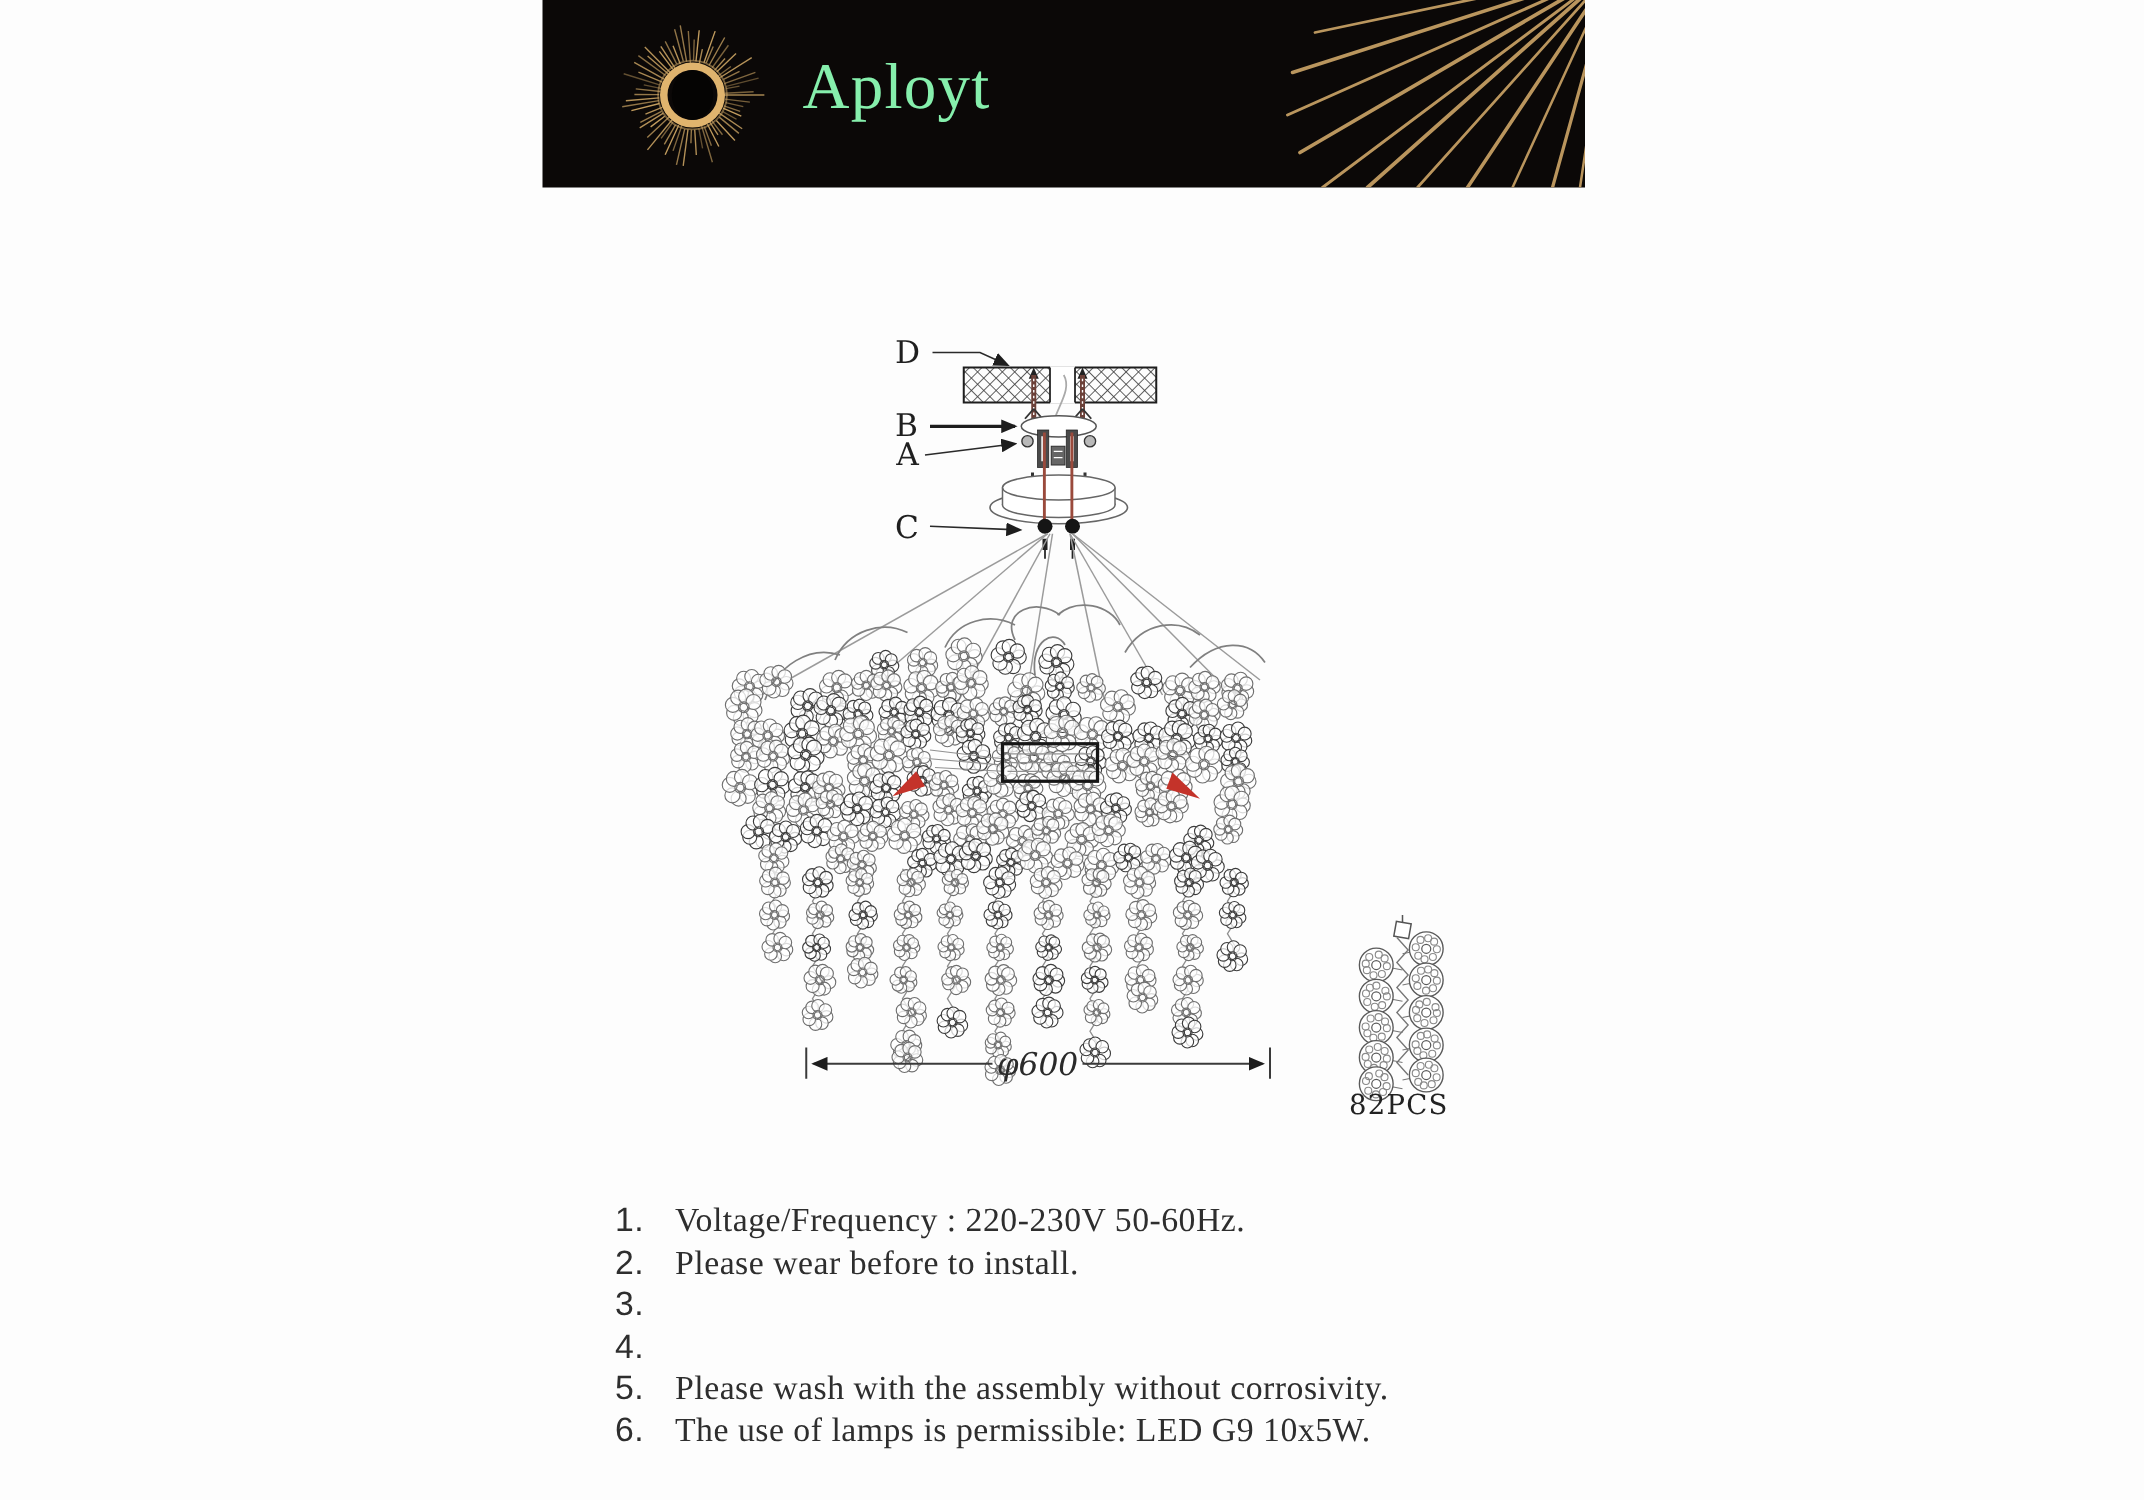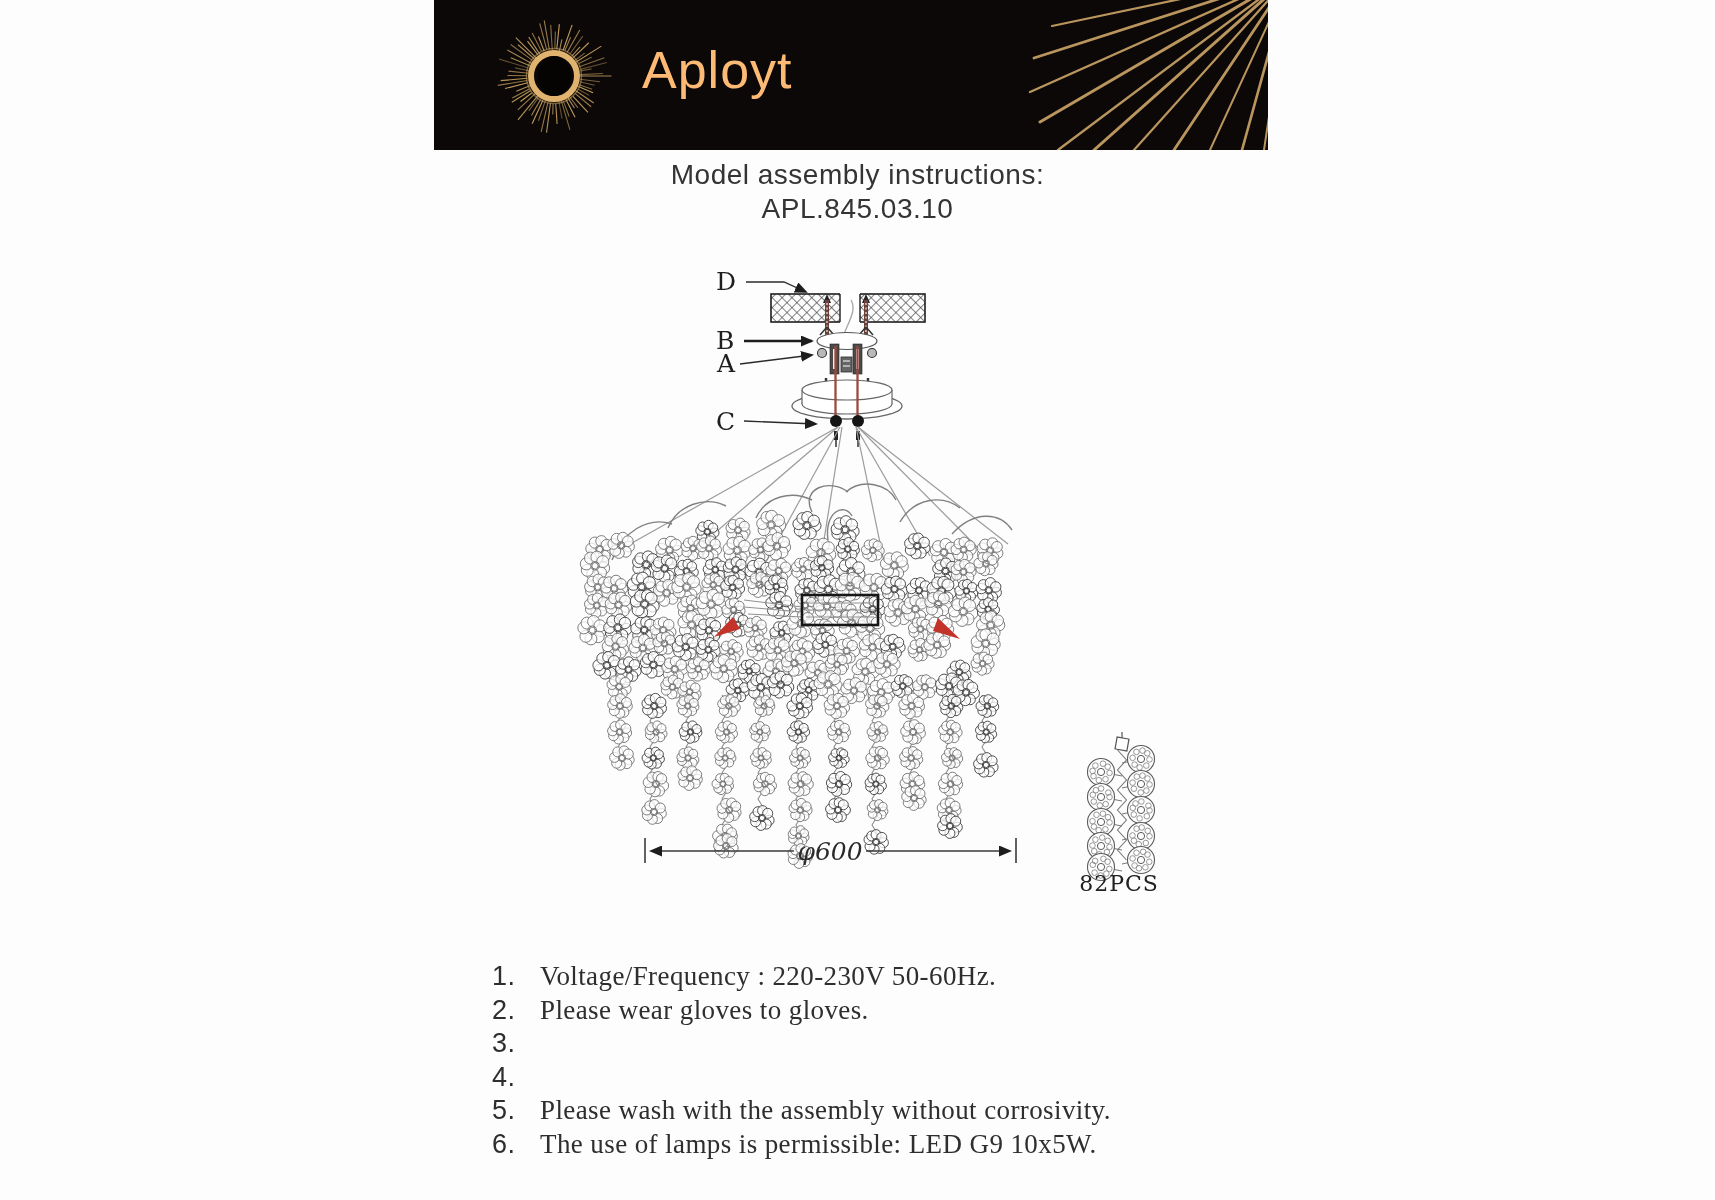--- a/index.html
+++ b/index.html
@@ -1,22 +1,22 @@
 <!DOCTYPE html>
 <html><head>
 <meta charset="utf-8">
 <style>
   html,body{margin:0;padding:0;background:#ffffff;}
   .page{position:relative;width:1715px;height:1200px;background:#fdfdfd;overflow:hidden;
         font-family:"Liberation Sans",sans-serif;}
   
   .banner{position:absolute;left:434px;top:0;width:834px;height:150px;background:#0b0807;overflow:hidden;}
   .banner svg{position:absolute;top:0;left:0;}
-  .brand{position:absolute;left:208px;top:44px;font-family:Liberation Sans, sans-serif;
-         font-size:52px;font-weight:400;color:#fdba74;letter-spacing:1px;line-height:1;}
+  .brand{position:absolute;left:208px;top:44px;font-family:Liberation Serif, serif;
+         font-size:52px;font-weight:400;color:#86efac;letter-spacing:1px;line-height:1;}
   
   .title-block{position:absolute;left:0;top:158px;width:1715px;text-align:center;color:#343434;}
   .title-heading{font-size:28px;letter-spacing:0.5px;line-height:34px;}
   .title-model{font-size:28px;letter-spacing:0.5px;line-height:34px;}
   
   #diagram-svg{position:absolute;left:555px;top:238px;}
   .serif-label{font-family:"DejaVu Serif",serif;font-size:25px;fill:#1f1f1f;}
   .dim-label{font-family:"DejaVu Serif",serif;font-style:italic;font-size:25px;fill:#2a2a2a;}
   .pcs-label{font-family:"DejaVu Serif",serif;font-size:22px;fill:#222;letter-spacing:1px;}
   
@@ -109,24 +109,20 @@
         <line x1="856" y1="-24" x2="624" y2="150" stroke="#c49e63" stroke-width="2.4" stroke-linecap="round" opacity="0.95"></line>
         <line x1="856" y1="-24" x2="660" y2="150" stroke="#c49e63" stroke-width="3" stroke-linecap="round" opacity="0.95"></line>
         <line x1="856" y1="-24" x2="700" y2="150" stroke="#c49e63" stroke-width="2.2" stroke-linecap="round" opacity="0.95"></line>
         <line x1="856" y1="-24" x2="740" y2="150" stroke="#c49e63" stroke-width="2.8" stroke-linecap="round" opacity="0.95"></line>
         <line x1="856" y1="-24" x2="776" y2="150" stroke="#c49e63" stroke-width="2" stroke-linecap="round" opacity="0.95"></line>
         <line x1="856" y1="-24" x2="808" y2="150" stroke="#c49e63" stroke-width="2.6" stroke-linecap="round" opacity="0.95"></line>
         <line x1="856" y1="-24" x2="830" y2="150" stroke="#c49e63" stroke-width="2" stroke-linecap="round" opacity="0.95"></line>
       </svg>
   </div>
 
-  <div class="title-block">
-    <div class="title-heading">Model assembly instructions:</div>
-    <div class="title-model">APL.845.03.10</div>
-  </div>
 
   <svg id="diagram-svg" width="660" height="680" viewBox="555 238 660 680">
     <defs>
       <pattern id="hatch" width="7" height="7" patternUnits="userSpaceOnUse" patternTransform="rotate(45)">
         <line x1="0" y1="0" x2="0" y2="7" stroke="#3d3d3d" stroke-width="1.3"></line>
         <line x1="0" y1="0" x2="7" y2="0" stroke="#3d3d3d" stroke-width="1.3"></line>
       </pattern>
       <marker id="arr" markerUnits="userSpaceOnUse" markerWidth="13" markerHeight="11" refX="11" refY="5.5" orient="auto">
         <path d="M0,0 L13,5.5 L0,11 z" fill="#1d1d1d"></path>
       </marker>
@@ -2425,21 +2421,21 @@
     <text class="pcs-label" x="1119" y="891" text-anchor="middle">82PCS</text>
   </svg>
 
   <div class="instructions">
     <div class="instr-row">
       <span class="instr-num">1.</span>
       <span class="instr-text">Voltage/Frequency : 220-230V 50-60Hz.</span>
     </div>
     <div class="instr-row">
       <span class="instr-num">2.</span>
-      <span class="instr-text">Please wear gloves to gloves.</span>
+      <span class="instr-text">Please wear before to install.</span>
     </div>
     <div class="instr-row">
       <span class="instr-num">3.</span>
     </div>
     <div class="instr-row">
       <span class="instr-num">4.</span>
     </div>
     <div class="instr-row">
       <span class="instr-num">5.</span>
       <span class="instr-text">Please wash with the assembly without corrosivity.</span>

